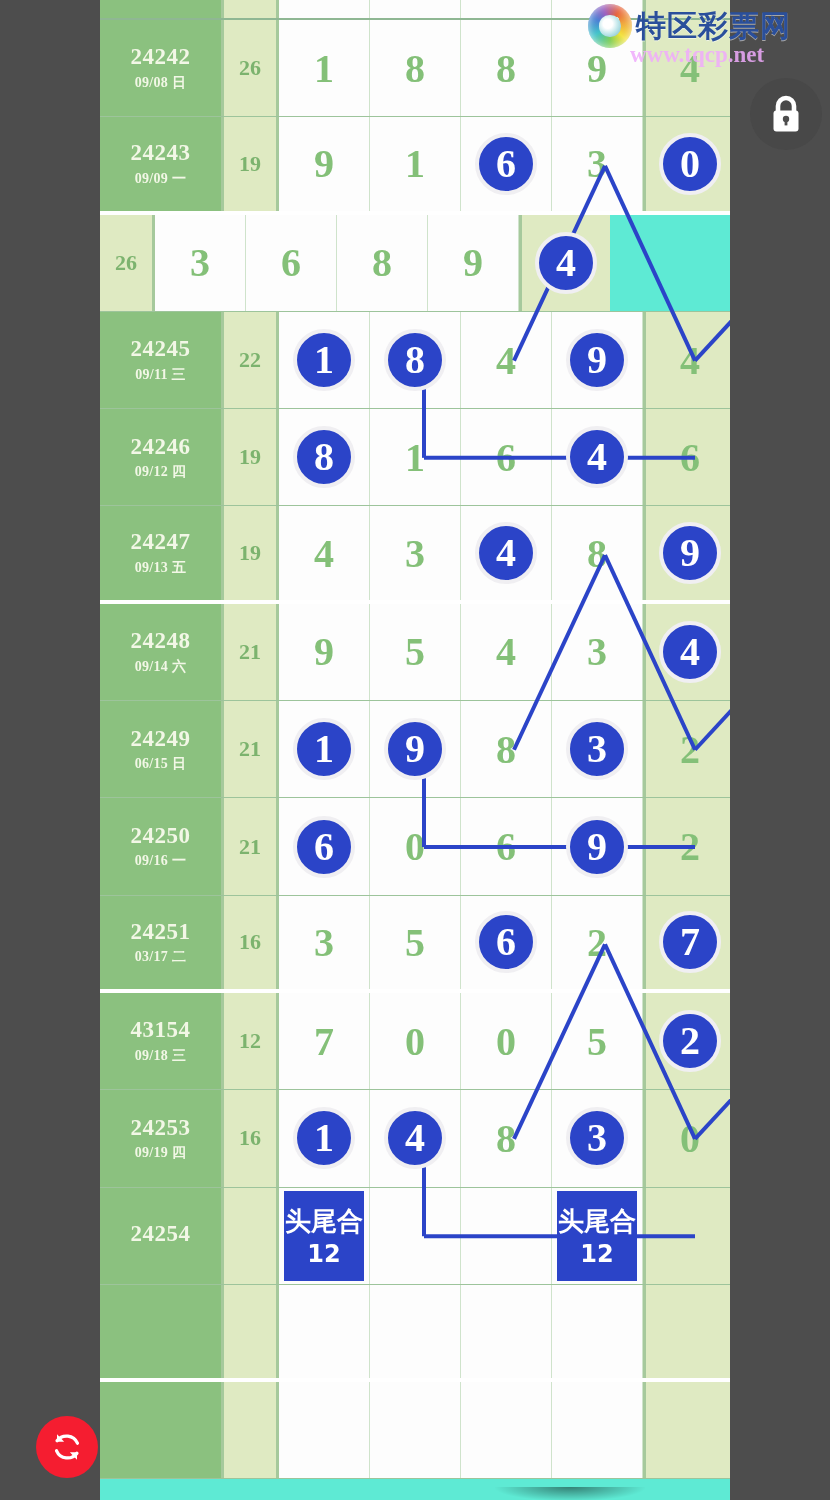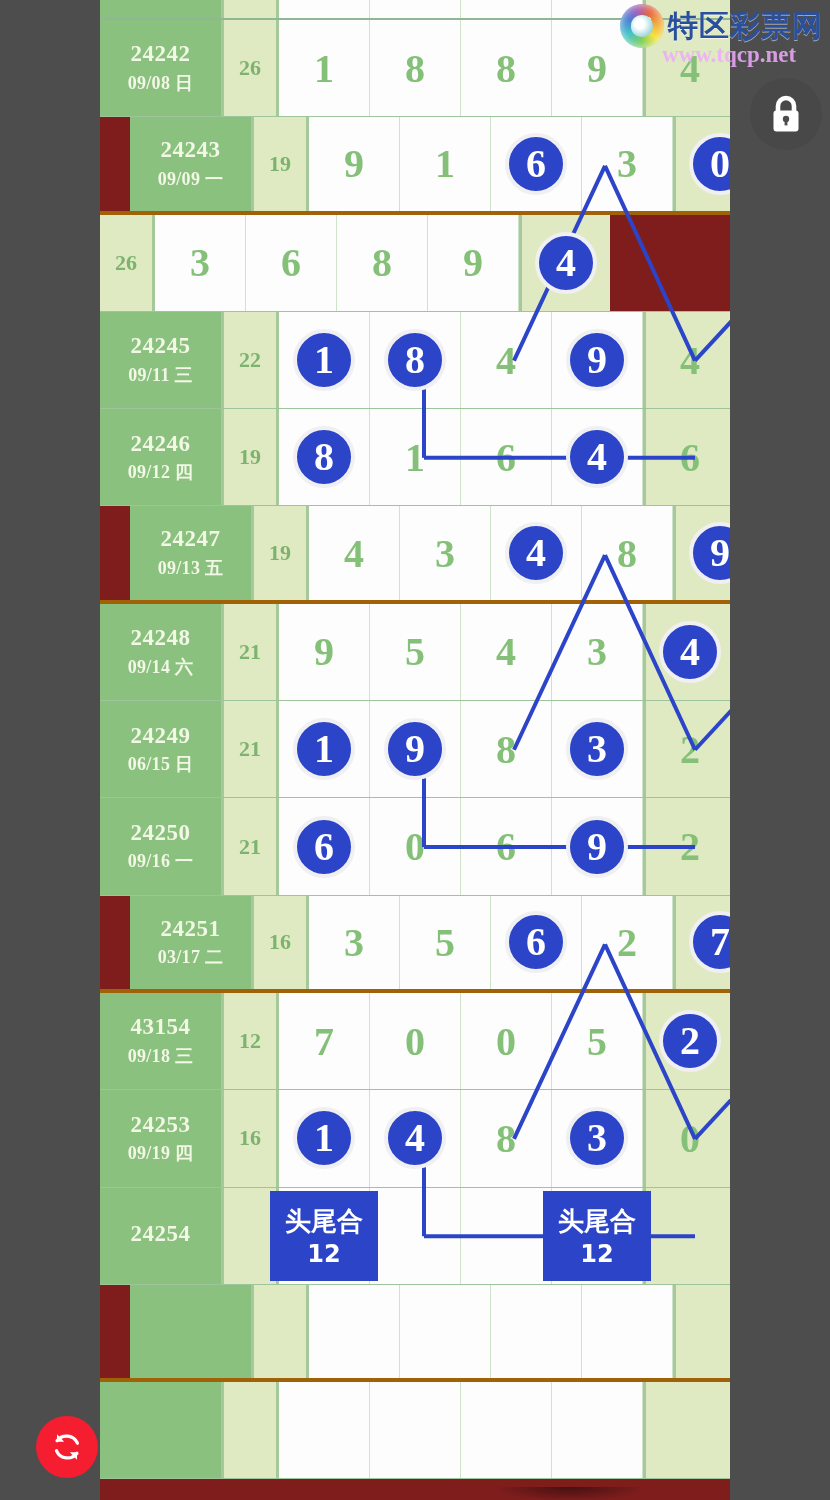--- a/index.html
+++ b/index.html
@@ -6,43 +6,43 @@
   html,body{
     width:830px; height:1500px; overflow:hidden;
     background:#4d4d4d;
     font-family:"Liberation Serif", serif;
   }
   #app{ position:relative; width:830px; height:1500px; background:#4d4d4d; }
 
   
   #table-wrap{
     position:absolute; left:100px; top:0; width:630px; height:1500px;
-    background:#7f1d1d;
+    background:#5eead4;
     overflow:hidden;
   }
   .row{
     position:relative;
     display:flex;
     width:630px;
     height:97.3px;
     border-bottom:1px solid #9dc49b;
   }
-  .row.week-end{ border-bottom:4px solid #a16207;padding-left:30px; }
+  .row.week-end{ border-bottom:4px solid #ffffff; }
   .row.partial{ height:20px; border-bottom:2px solid #8fb793;}
 
   .c-issue{
     width:124px; flex:0 0 124px;
     background:#8bc17f;
     display:flex; flex-direction:column;
     align-items:center; justify-content:center;
     border-right:3px solid #a6c99c;
     color:#f2f7e6;
   }
   .c-issue .num{ font-size:23px; font-weight:bold; letter-spacing:.5px; line-height:1.15;}
-  .c-issue .date{ font-size:18px; font-weight:bold; margin-top:3px; letter-spacing:.3px;}
+  .c-issue .date{ font-size:14px; font-weight:bold; margin-top:3px; letter-spacing:.3px;}
 
   .c-sum{
     width:55px; flex:0 0 55px;
     background:#dfeac2;
     display:flex; align-items:center; justify-content:center;
     color:#7cb36e; font-size:22px; font-weight:bold;
     border-right:3px solid #a6c99c;
   }
   .c-d{
     width:91px; flex:0 0 91px;
@@ -72,36 +72,36 @@
     color:#ffffff; font-size:40px; font-weight:bold;
     display:flex; align-items:center; justify-content:center;
     z-index:4;
     line-height:1;
   }
 
   
   .htbox{
     position:absolute; left:50%; top:50%;
     transform:translate(-50%,-50%);
-    width:108px; height:90px;
+    width:80px; height:90px;
     background:#2b44c8; color:#fff;
     display:flex; flex-direction:column;
     align-items:center; justify-content:center;
     z-index:4;
     font-family:"DejaVu Sans", sans-serif;
   }
   .htbox .t{ font-size:26px; font-weight:bold; letter-spacing:0;}
   .htbox .v{ font-size:24px; font-weight:bold; margin-top:1px;}
 
   
   #lines{ position:absolute; left:0; top:0; width:630px; height:1500px; z-index:3; pointer-events:none; }
 
   
   #watermark{
-    position:absolute; left:620px; top:4px;
+    position:absolute; left:588px; top:4px;
     z-index:6; pointer-events:none;
     display:flex; flex-direction:column; align-items:flex-start;
   }
   #watermark .wm-row{ display:flex; align-items:center; }
   #watermark .wm-text{
     font-family:"DejaVu Sans", sans-serif;
     font-size:30px; font-weight:bold; color:#2a4f9b;
     margin-left:4px; letter-spacing:1px;
     text-shadow:0 1px 0 rgba(255,255,255,.5);
   }

